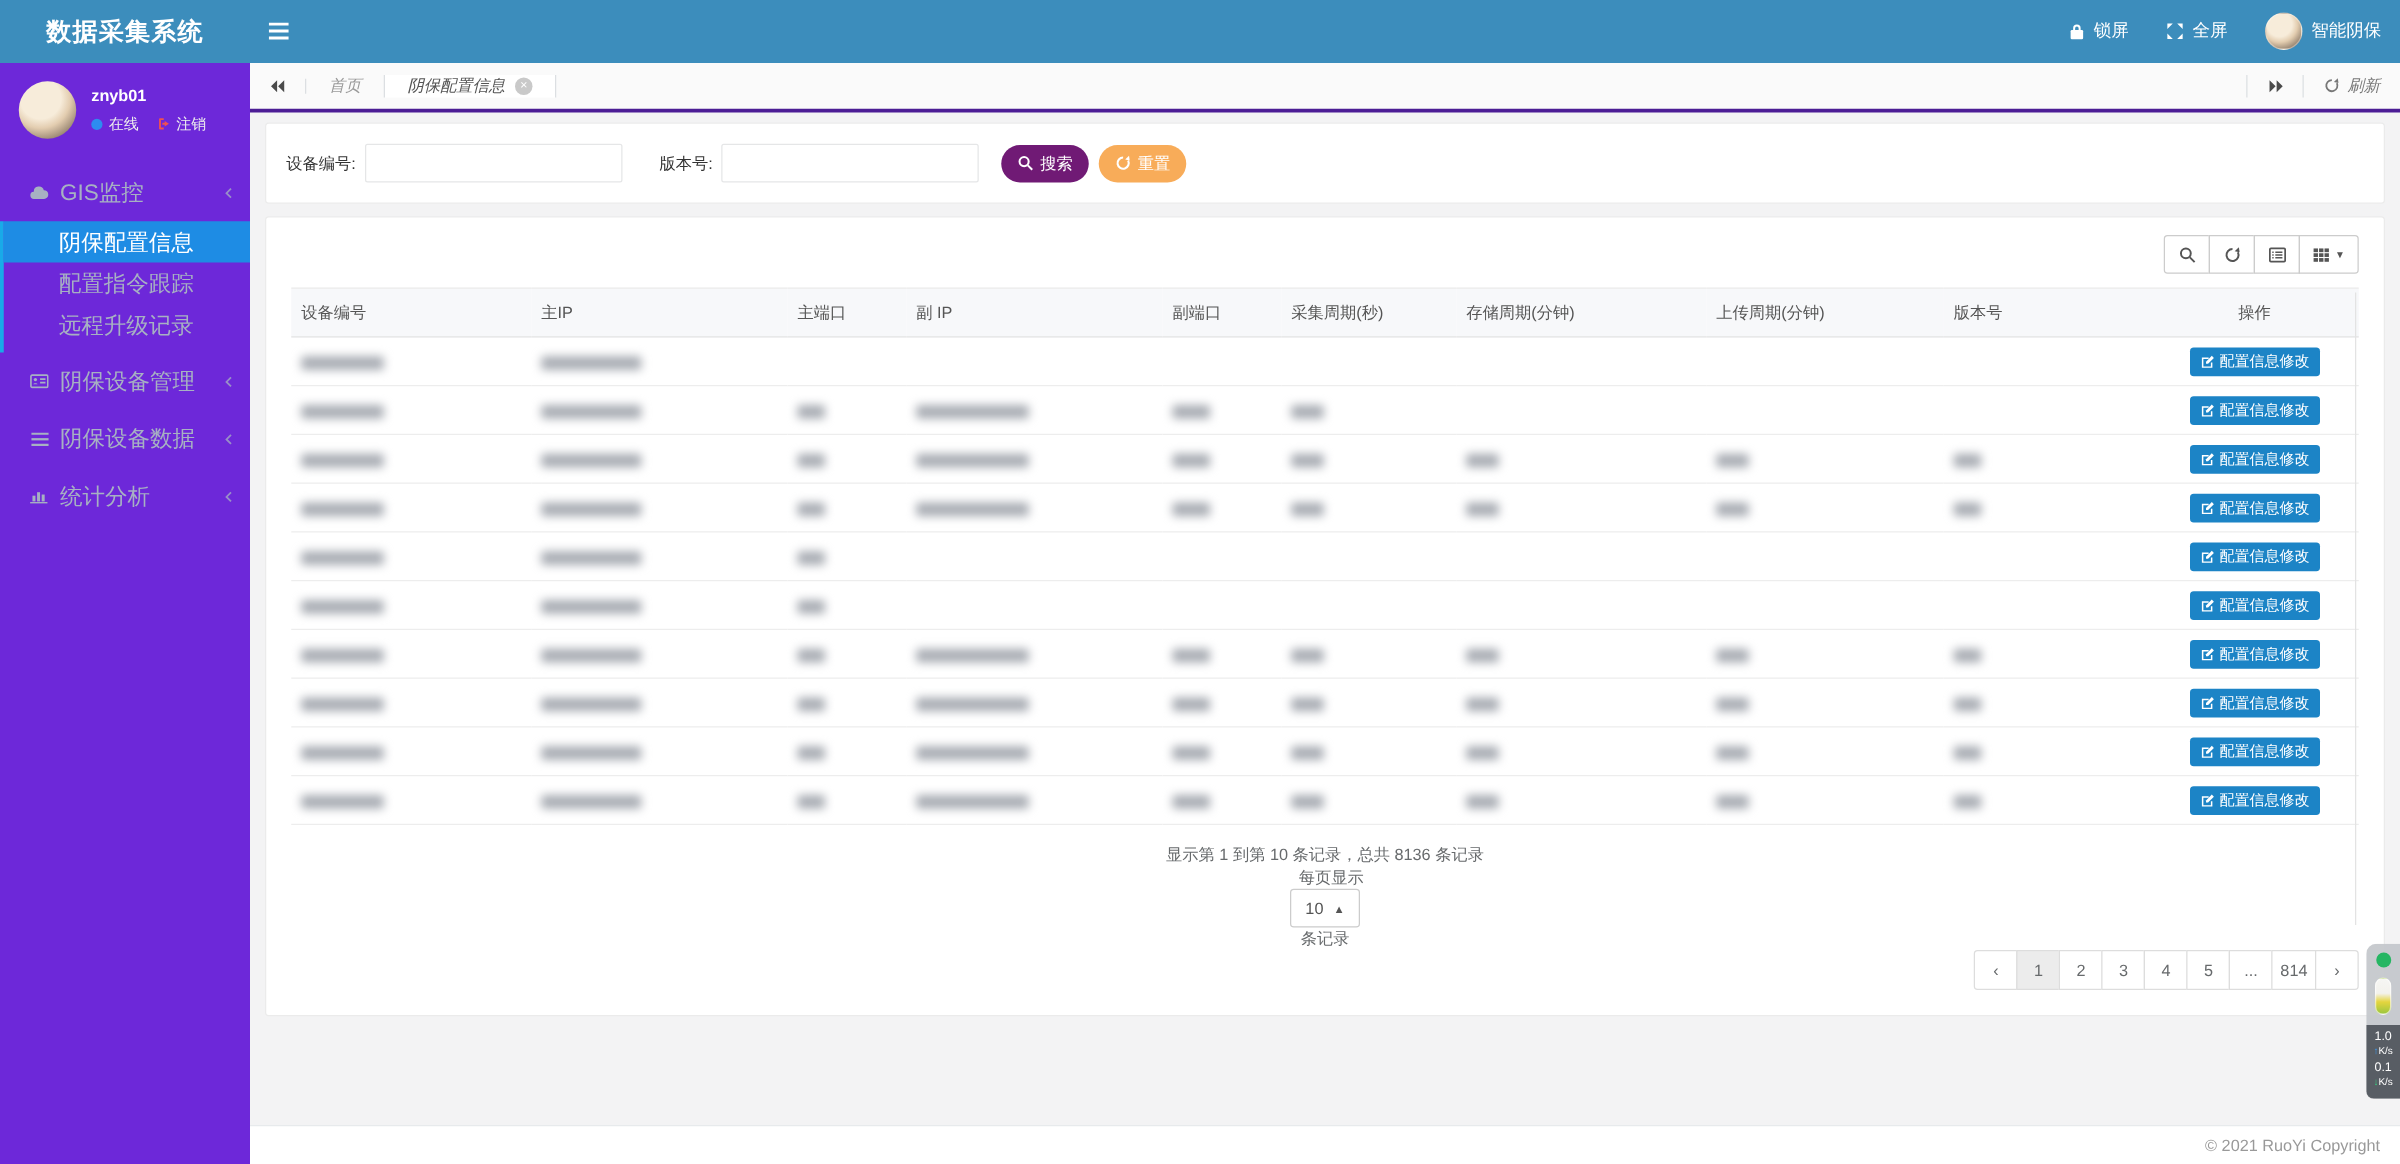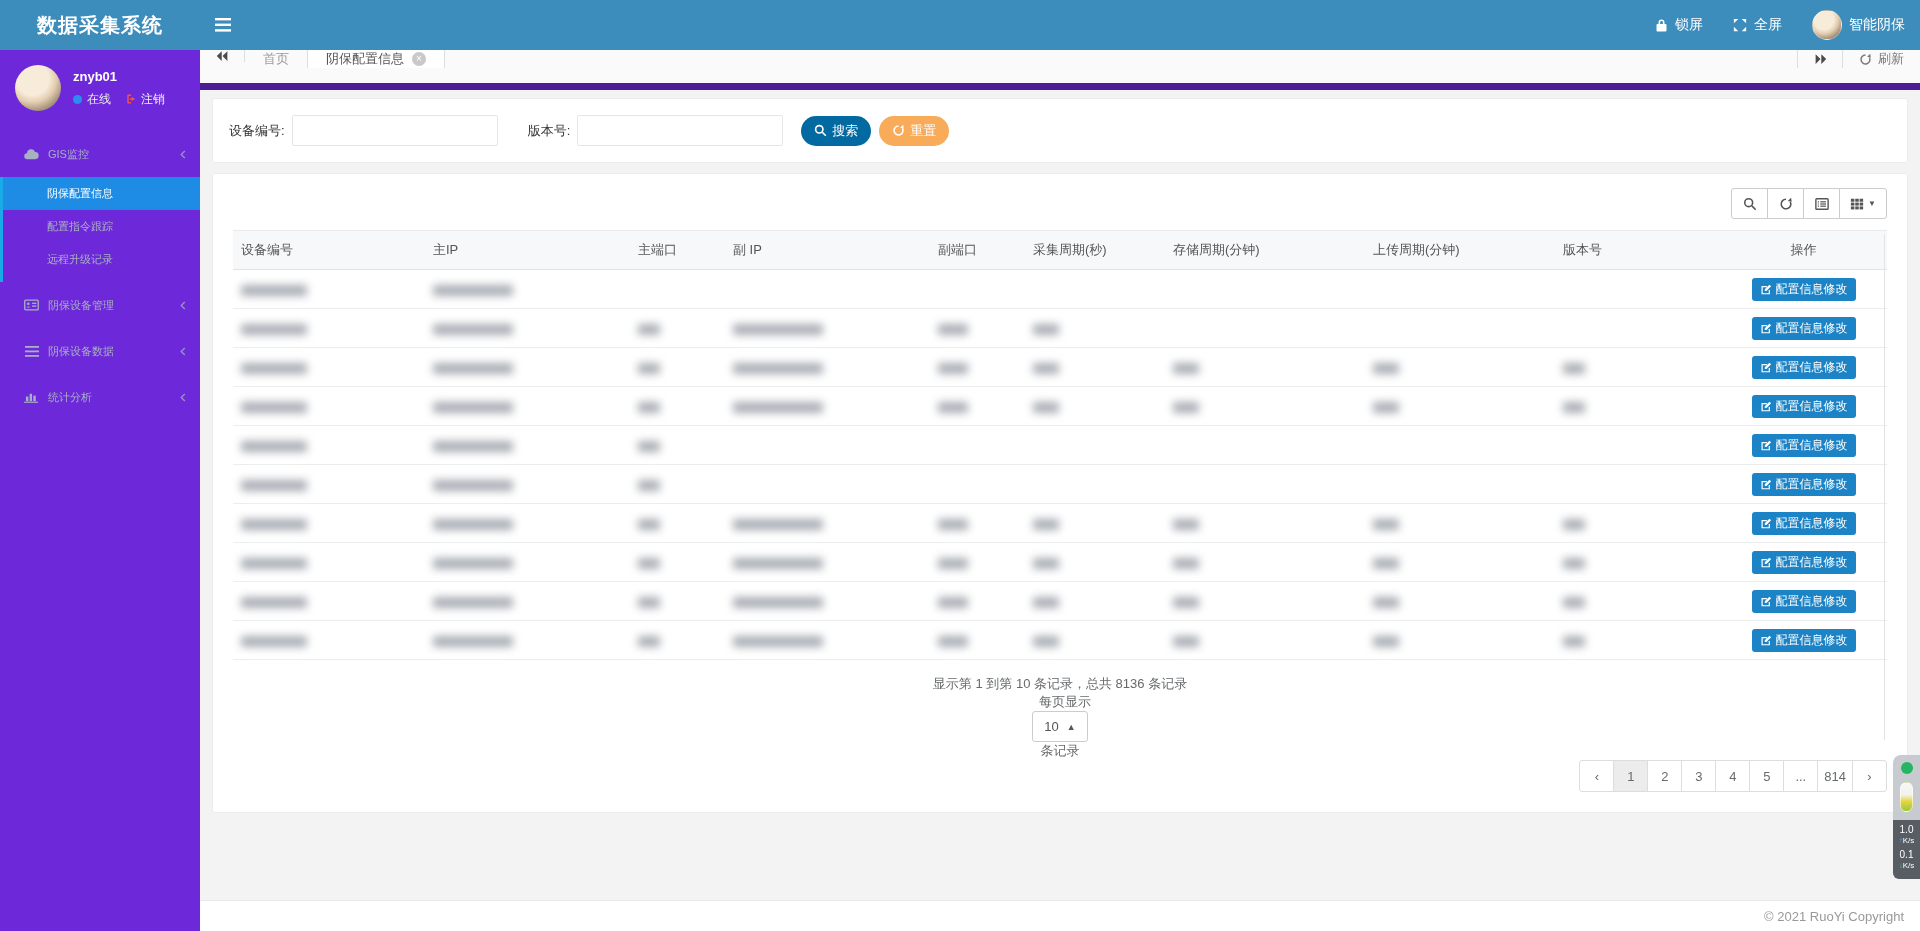--- a/index.html
+++ b/index.html
@@ -24,46 +24,46 @@
   
   .sidebar { position:fixed; top:50px; left:0; bottom:0; width:200px; background:#6d28d9; color:#a7b1c2; z-index:90; }
   .user-panel { display:flex; gap:12px; padding:15px 15px 14px; align-items:center; }
   .avatar-lg { width:46px; height:46px; border-radius:50%;
     background: radial-gradient(circle at 38% 30%, #f7ecda 0 38%, #e3cdb0 55%, #9b8874 78%, #6f6152 100%); }
   .user-name { color:#fff; font-weight:bold; font-size:13px; margin-bottom:7px; }
   .user-status { font-size:12px; color:#eee; display:flex; align-items:center; gap:5px; }
   .status-dot { width:9px; height:9px; border-radius:50%; background:#2d8cf0; display:inline-block; }
   .logout { display:flex; align-items:center; gap:4px; margin-left:9px; cursor:pointer; color:#eee; }
 
-  .nav { margin-top:6px; font-size:11px; }
+  .nav { margin-top:6px; font-size:18px; }
   .nav-parent { display:flex; align-items:center; height:46px; padding:0 14px 0 20px; color:#a7b1c2; cursor:pointer; border-left:3px solid transparent; }
   .nav-parent .mi { width:17px; margin-right:8px; display:inline-flex; justify-content:center; }
   .nav-parent .chev { margin-left:auto; opacity:.75; }
   .nav-group.active { border-left:3px solid #19aae8; padding-bottom:6px; }
   .nav-group.active > .nav-parent { border-left:none; color:#fff; }
   .nav-child { display:flex; align-items:center; height:33px; padding-left:44px; color:#a7b1c2; cursor:pointer; }
   .nav-child.active { background:#1e8ce4; color:#fff; }
-  .tabbar { position:fixed; top:50px; left:200px; right:0; height:40px; background:#fafafa; border-bottom:7px solid #4c1d95; display:flex; align-items:flex-start; z-index:80; }
+  .tabbar { position:fixed; top:50px; left:200px; right:0; height:40px; background:#fafafa; border-bottom:3px solid #4c1d95; display:flex; align-items:center; z-index:80;font-style:italic; }
   .tab-nav-btn { width:45px; display:flex; align-items:center; justify-content:center; color:#4a4a4a; border-right:1px solid #dcdfe2; cursor:pointer; }
   .tab-nav-btn.right { border-right:none; border-left:1px solid #dcdfe2; }
   .tab { display:flex; align-items:center; gap:8px; padding:0 18px; font-size:13px; color:#9a9a9a; border-right:1px solid #dcdfe2; cursor:pointer; }
   .tab.active { background:#fff; color:#555; }
   .close-dot { width:14px; height:14px; border-radius:50%; background:#c9c9c9; color:#fff; font-size:10px; line-height:14px; text-align:center; cursor:pointer; }
   .tab-right { margin-left:auto; display:flex; align-items:stretch; }
   .refresh-btn { display:flex; align-items:center; gap:6px; padding:0 16px; color:#777; border-left:1px solid #dcdfe2; cursor:pointer; }
 
   
   .content { position:fixed; top:91px; left:200px; right:0; bottom:31px; overflow:auto; padding:7px 12px; }
 
   .search-panel { background:#fff; border:1px solid #ebebeb; border-radius:3px; padding:16px 16px; display:flex; align-items:center; }
   .form-label { font-size:13px; color:#333; margin-right:7px;text-align:center; }
   .form-label.second { margin-left:30px; }
   .form-input { width:206px; height:31px; border:1px solid #e5e6e7; border-radius:2px; padding:0 8px; font-size:13px; color:#333; outline:none; }
   .btn { height:30px; border:none; border-radius:15px; color:#fff; font-size:13px; display:inline-flex; align-items:center; gap:5px; padding:0 13px; cursor:pointer; }
-  .btn-search { background:#0369a1; margin-left:18px;font-family:Liberation Serif, serif; }
+  .btn-search { background:#701a75; margin-left:18px;font-family:Liberation Serif, serif; }
   .btn-reset { background:#f8ac59; margin-left:8px; }
 
   .table-panel { background:#fff; border:1px solid #ebebeb; border-radius:3px; margin-top:10px; padding:14px 20px 20px; position:relative; }
   .toolbar { display:flex; justify-content:flex-end; }
   .btn-group { display:inline-flex; }
   .tb-btn { width:37px; height:31px; background:#fff; border:1px solid #ccc; display:flex; align-items:center; justify-content:center; gap:4px; color:#555; margin-left:-1px; cursor:pointer; }
   .tb-btn:first-child { border-radius:3px 0 0 3px; margin-left:0; }
   .tb-btn:last-child { border-radius:0 3px 3px 0; width:48px; }
   .tb-caret { font-size:8px; color:#555; }
 

